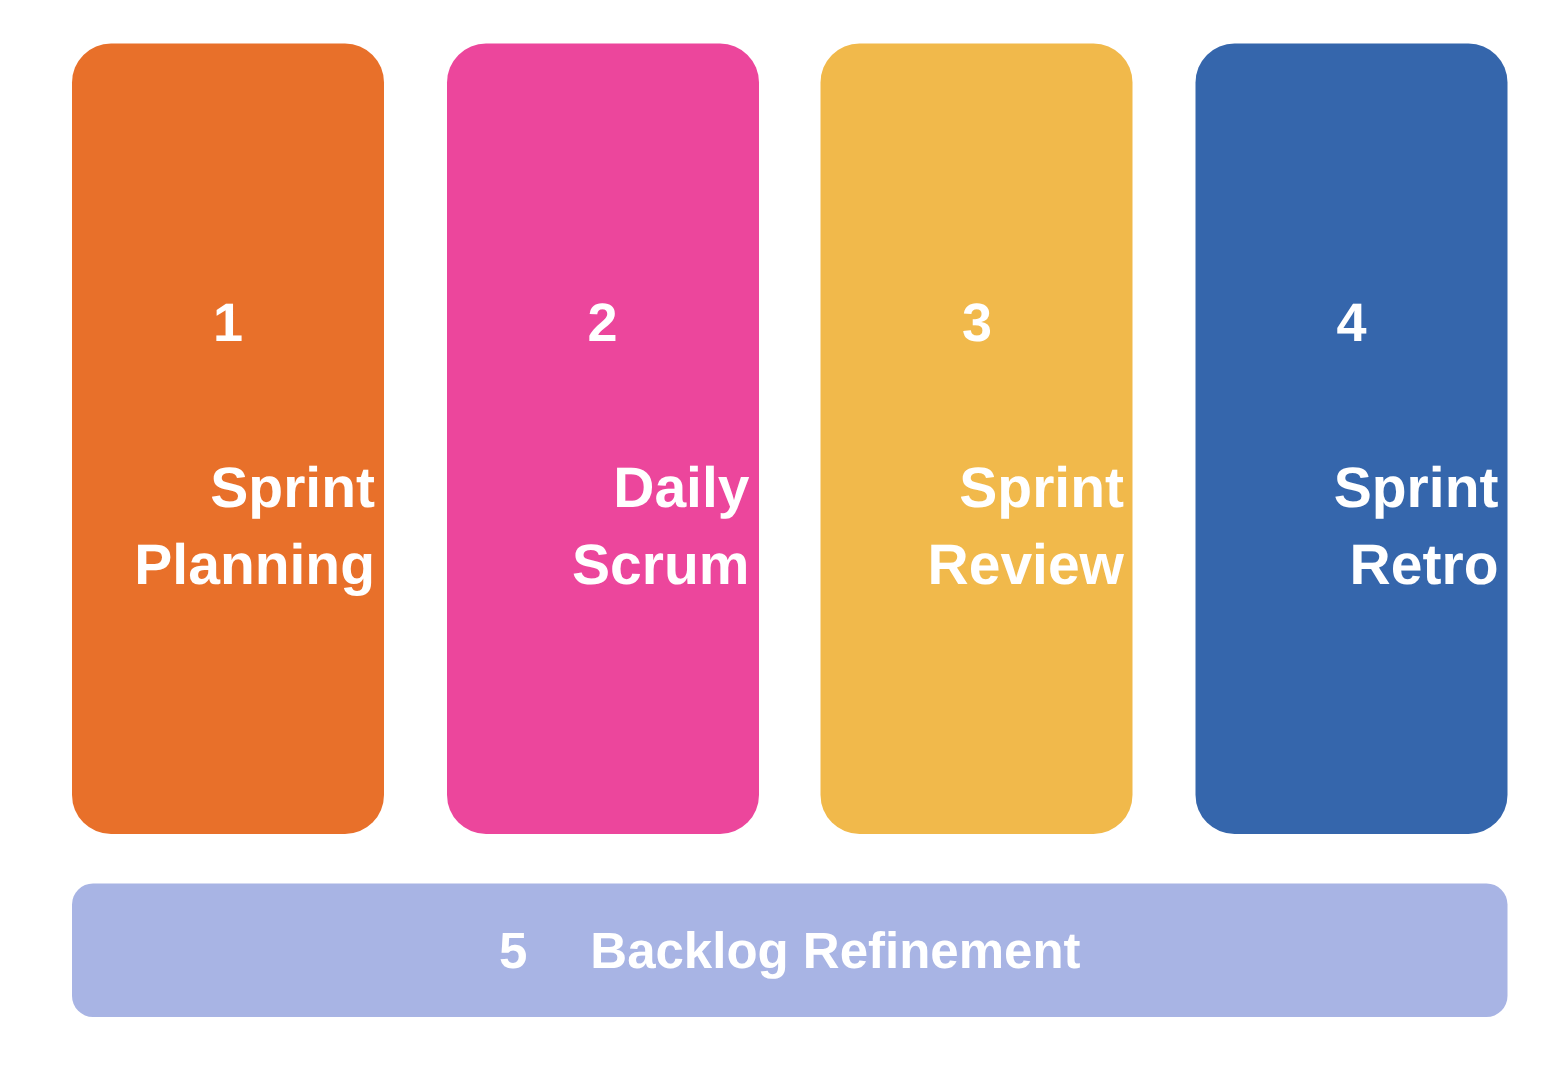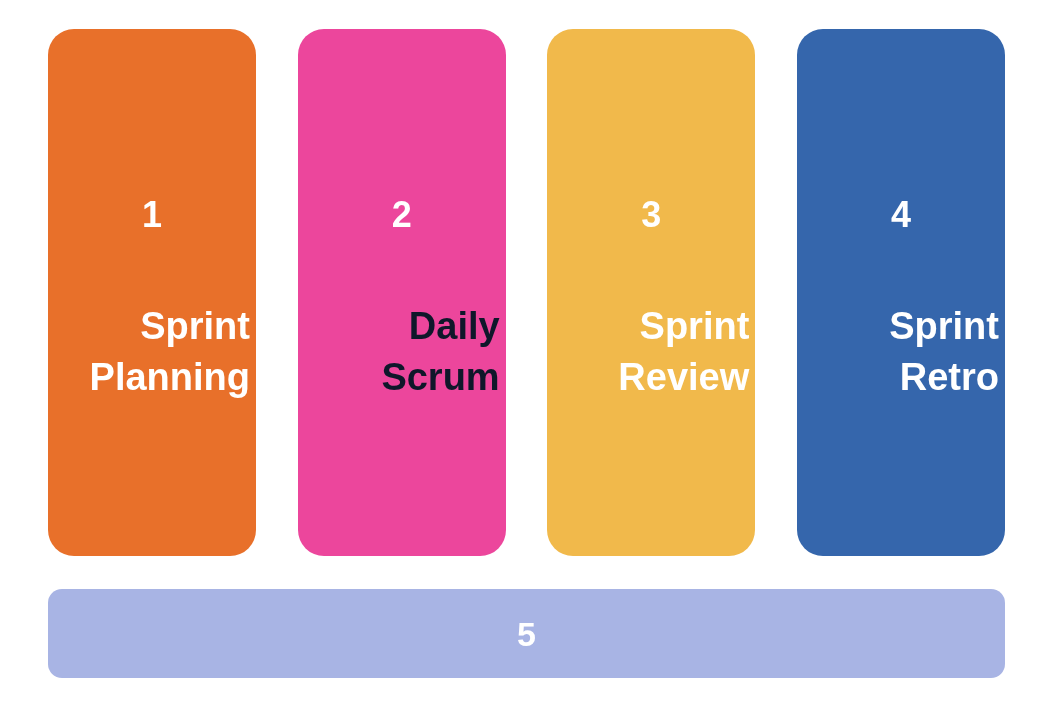--- a/index.html
+++ b/index.html
@@ -114,35 +114,36 @@
   <div id="event-cards-row">
 
     <div class="event-card" style="background-color: rgb(232, 112, 42);">
       <div class="event-card-number" style="color: rgb(255, 255, 255);">1</div>
       <div class="event-card-label" style="color: rgb(255, 255, 255);">Sprint
 Planning</div>
     </div>
 
     <div class="event-card" style="background-color: rgb(236, 70, 156);">
       <div class="event-card-number" style="color: rgb(255, 255, 255);">2</div>
-      <div class="event-card-label" style="color: #0f172a;">Daily
+      <div class="event-card-label" style="color: #ffffff;">Daily
 Scrum</div>
     </div>
 
     <div class="event-card" style="background-color: rgb(241, 185, 75);">
       <div class="event-card-number" style="color: rgb(255, 255, 255);">3</div>
       <div class="event-card-label" style="color: rgb(255, 255, 255);">Sprint
 Review</div>
     </div>
 
     <div class="event-card" style="background-color: rgb(53, 102, 172);">
       <div class="event-card-number" style="color: rgb(255, 255, 255);">4</div>
       <div class="event-card-label" style="color: rgb(255, 255, 255);">Sprint
 Retro</div>
     </div>
 
   </div>
 
   <div id="backlog-bar" style="background-color: rgb(168, 180, 228);">
     <span id="backlog-bar-number" style="color: rgb(255, 255, 255);">5</span>
+    <span id="backlog-bar-label" style="color: rgb(255, 255, 255);">Backlog Refinement</span>
   </div>
 
 </div>
 
 </body></html>

